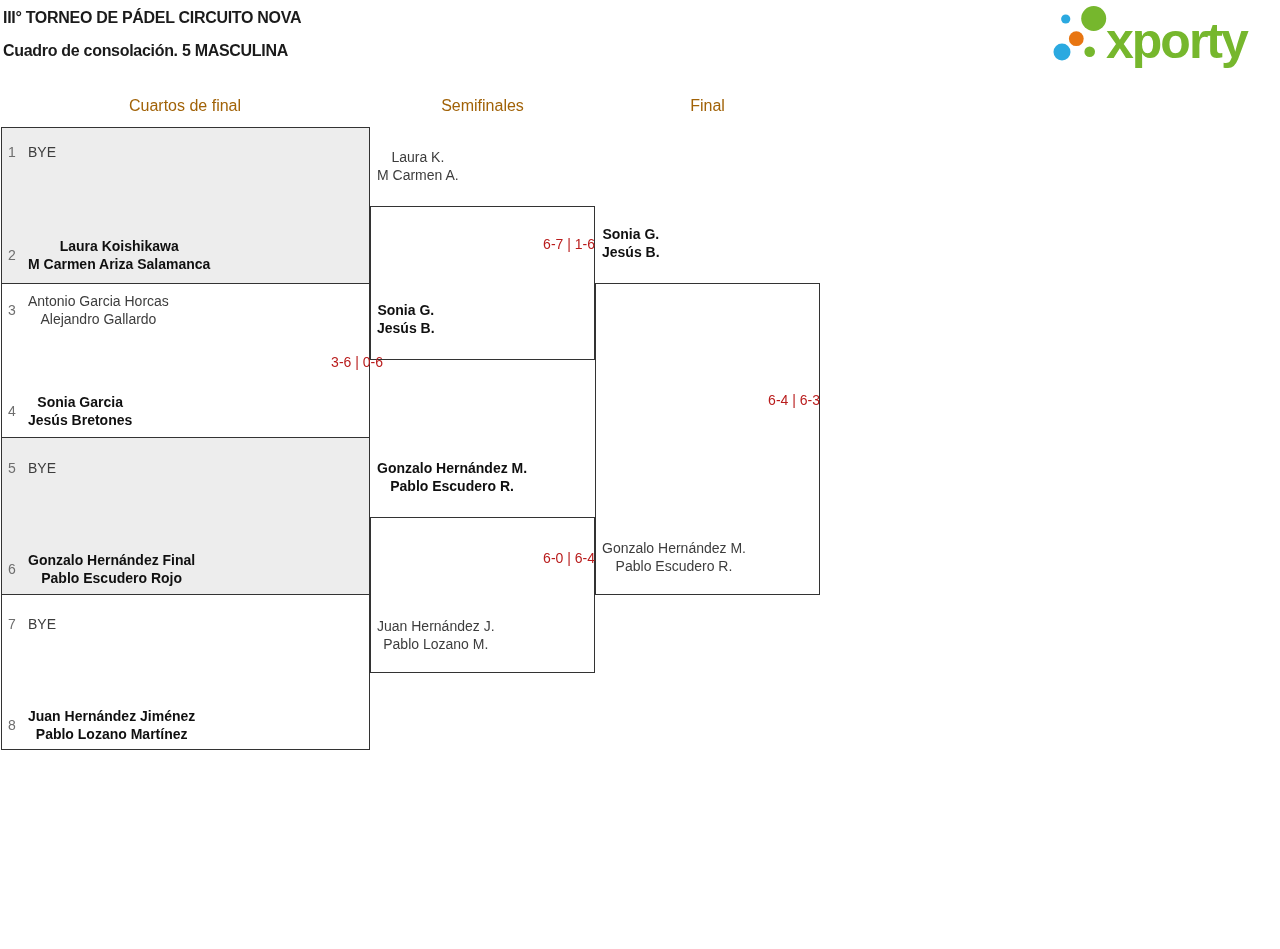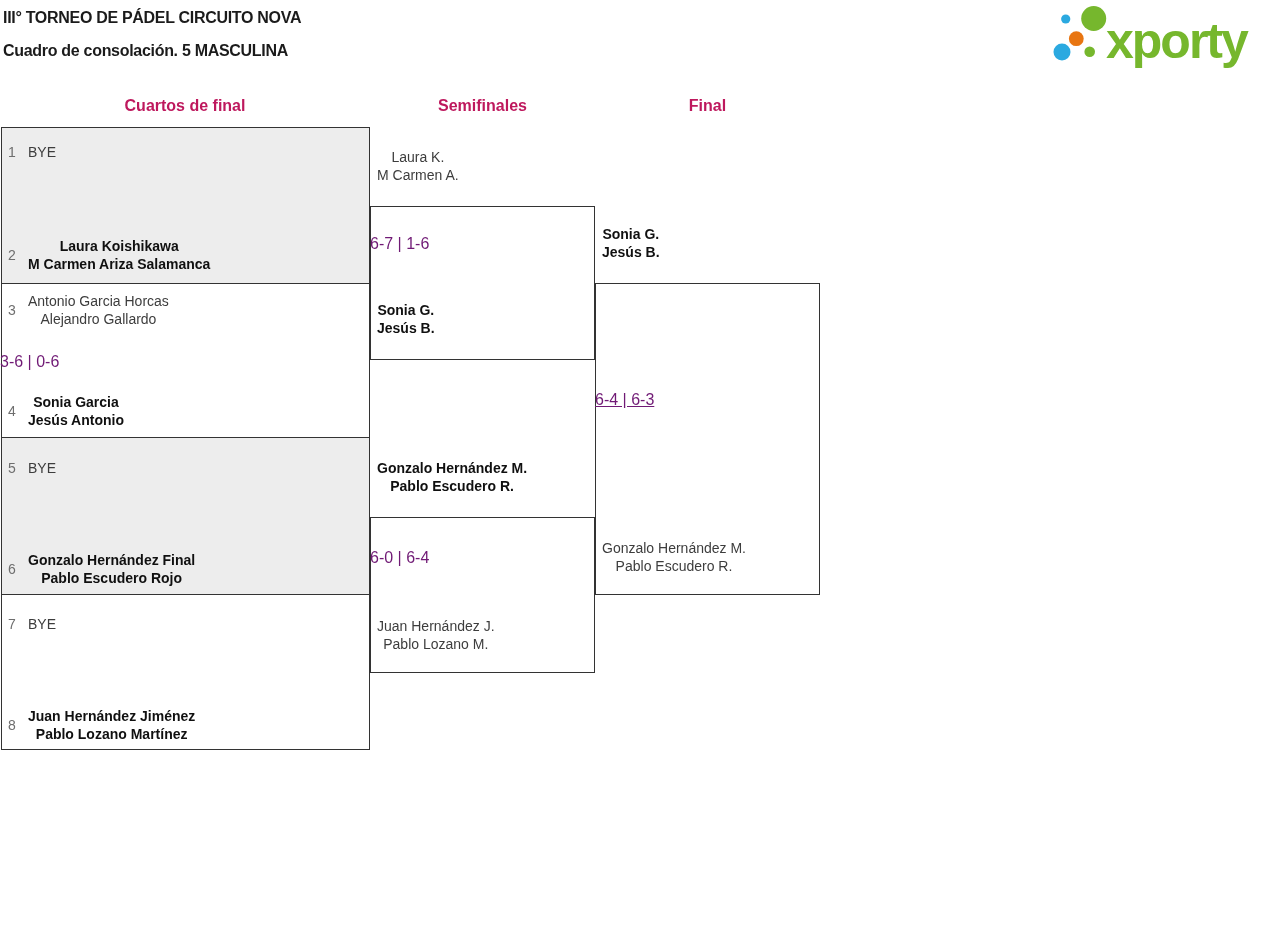--- a/index.html
+++ b/index.html
@@ -8,35 +8,35 @@
     font-family:"Liberation Sans", sans-serif;color:#1b1b1b;
   }
   .abs{position:absolute;}
 
   
   .title{left:3px;top:1px;font-size:16px;line-height:33px;font-weight:700;
          letter-spacing:-0.3px;color:#1b1b1b;white-space:nowrap;}
   .logo{left:1048px;top:0;width:232px;height:72px;display:block;}
 
   
-  .round-label{top:97px;text-align:center;font-size:16px;font-weight:700;color:#be185d;}
+  .round-label{top:97px;text-align:center;font-size:16px;font-weight:400;color:#a16207;}
 
   
   .box{box-sizing:border-box;border:1px solid #333;background:#fff;}
   .box.gray{background:#ededed;}
 
   
   .team{display:flex;align-items:center;font-size:14px;line-height:18px;color:#3d3d3d;}
   .team .seed{width:20px;color:#6e6e6e;flex:0 0 20px;}
   .names span{display:block;white-space:nowrap;text-align:center;}
   .names span:empty{display:none;}
   .names.winner{font-weight:700;color:#101010;}
 
   
-  .score{text-align:left;font-size:16px;line-height:18px;color:#701a75;}
+  .score{text-align:right;font-size:14px;line-height:18px;color:#b91c1c;}
 </style>
 </head>
 <body>
 
 <div class="abs title">
   <div>III° TORNEO DE PÁDEL CIRCUITO NOVA</div>
   <div>Cuadro de consolación. 5 MASCULINA</div>
 </div>
 
 <a class="abs logo">
@@ -78,26 +78,26 @@
     </span>
 </div>
 
 <div class="abs team" style="left:8px;top:292px;">
   <span class="seed">3</span>
   <span class="names">
       <span>Antonio Garcia Horcas</span>
       <span>Alejandro Gallardo</span>
     </span>
 </div>
-<div class="abs score" style="left:0;top:353px;width:370px;">3-6 | 0-6</div>
+<div class="abs score" style="left:13px;top:353px;width:370px;">3-6 | 0-6</div>
 <div class="abs team" style="left:8px;top:393px;">
   <span class="seed">4</span>
   <span class="names winner">
       <span>Sonia Garcia</span>
-      <span>Jesús Antonio</span>
+      <span>Jesús Bretones</span>
     </span>
 </div>
 
 <div class="abs team" style="left:8px;top:459px;">
   <span class="seed">5</span>
   <span class="names">
       <span>BYE</span>
     </span>
 </div>
 <div class="abs team" style="left:8px;top:551px;">
@@ -149,19 +149,19 @@
       <span>Pablo Lozano M.</span>
     </span>
 </div>
 
 <div class="abs team" style="left:602px;top:225px;">
   <span class="names winner">
       <span>Sonia G.</span>
       <span>Jesús B.</span>
     </span>
 </div>
-<div class="abs score" style="left:595px;top:391px;width:225px;text-decoration:underline;">6-4 | 6-3</div>
+<div class="abs score" style="left:595px;top:391px;width:225px;">6-4 | 6-3</div>
 <div class="abs team" style="left:602px;top:539px;">
   <span class="names">
       <span>Gonzalo Hernández M.</span>
       <span>Pablo Escudero R.</span>
     </span>
 </div>
 
 </body></html>

